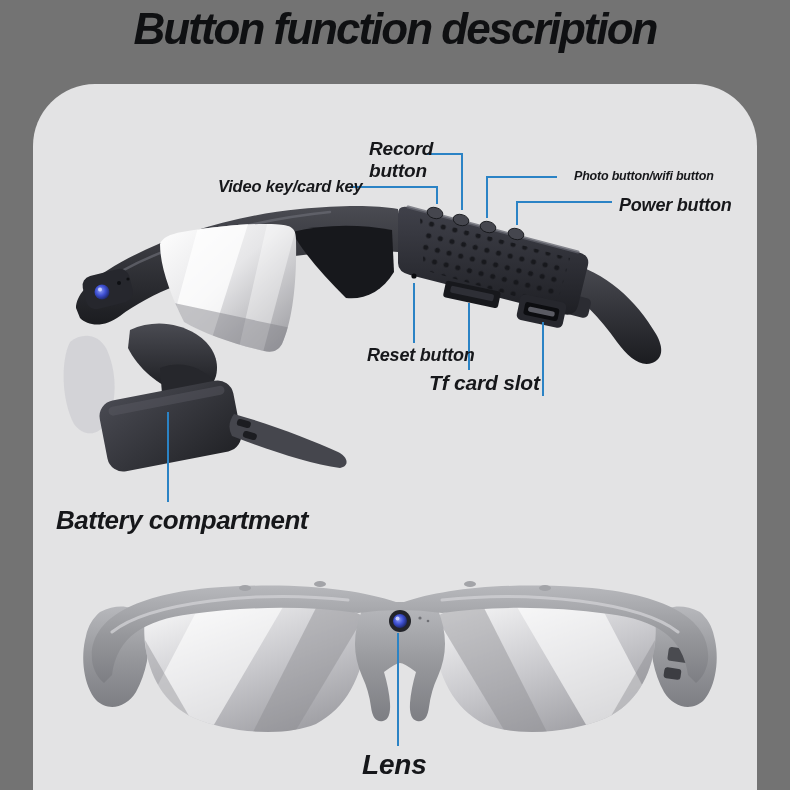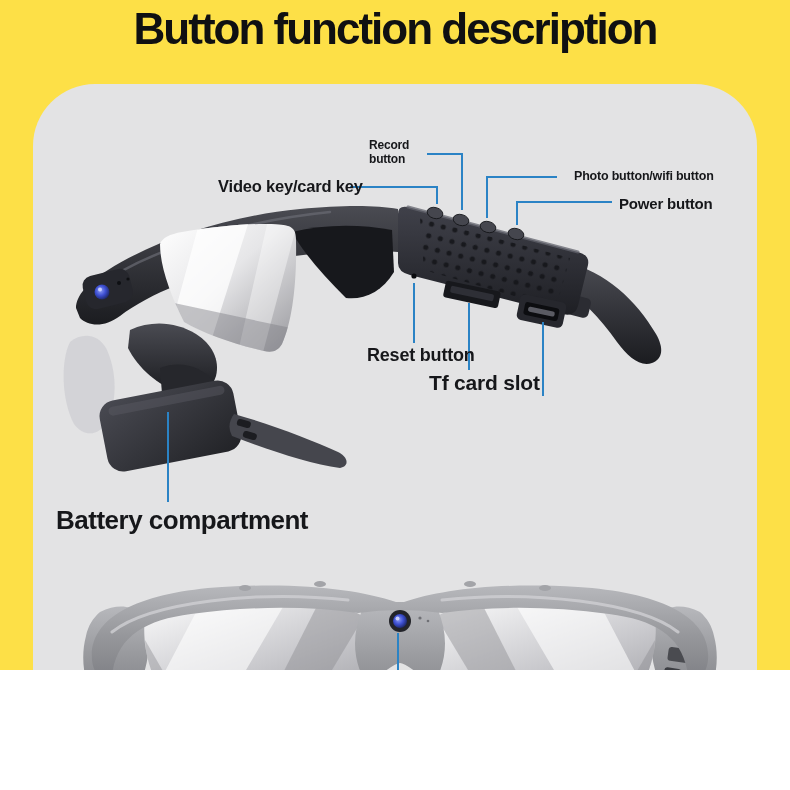--- a/index.html
+++ b/index.html
@@ -1,36 +1,37 @@
 <!DOCTYPE html>
 <html><head>
 <meta charset="utf-8">
 <style>
   html,body{margin:0;padding:0;background:#ffffff;}
   .stage{
-    position:relative;width:790px;height:670px;background:#fde047;overflow:hidden;
+    position:relative;width:790px;height:790px;background:#737373;overflow:hidden;
     font-family:"Liberation Sans","DejaVu Sans",sans-serif;
+    font-style:italic;
   }
   .panel{
     position:absolute;left:33px;top:84px;width:724px;height:706px;
     background:#e3e3e4;border-radius:62px 62px 0 0;
   }
   .title{
     position:absolute;top:4px;left:0;width:790px;text-align:center;
     font-size:44px;font-weight:700;letter-spacing:-2px;color:#0f1012;
   }
   svg.art{position:absolute;left:0;top:0;}
   .lbl{
     position:absolute;font-weight:700;color:#16171a;white-space:pre-line;
     line-height:1.18;letter-spacing:-0.2px;
   }
-  .lbl-record{left:369px;top:138px;font-size:12px;}
+  .lbl-record{left:369px;top:138px;font-size:19px;}
   .lbl-video{left:218px;top:177px;font-size:16.5px;}
   .lbl-photo{left:574px;top:169px;font-size:12.5px;text-align:right;}
-  .lbl-power{left:619px;top:195px;font-size:15px;}
+  .lbl-power{left:619px;top:195px;font-size:18px;}
   .lbl-reset{left:367px;top:345px;font-size:18px;}
   .lbl-tf{left:429px;top:371px;font-size:21px;}
   .lbl-charging{left:497px;top:398px;font-size:26px;letter-spacing:-0.5px;}
   .lbl-battery{left:56px;top:505px;font-size:26px;letter-spacing:-0.5px;}
   .lbl-lens{left:362px;top:748px;font-size:28px;}
 </style>
 </head>
 <body>
 
 <div class="stage">

